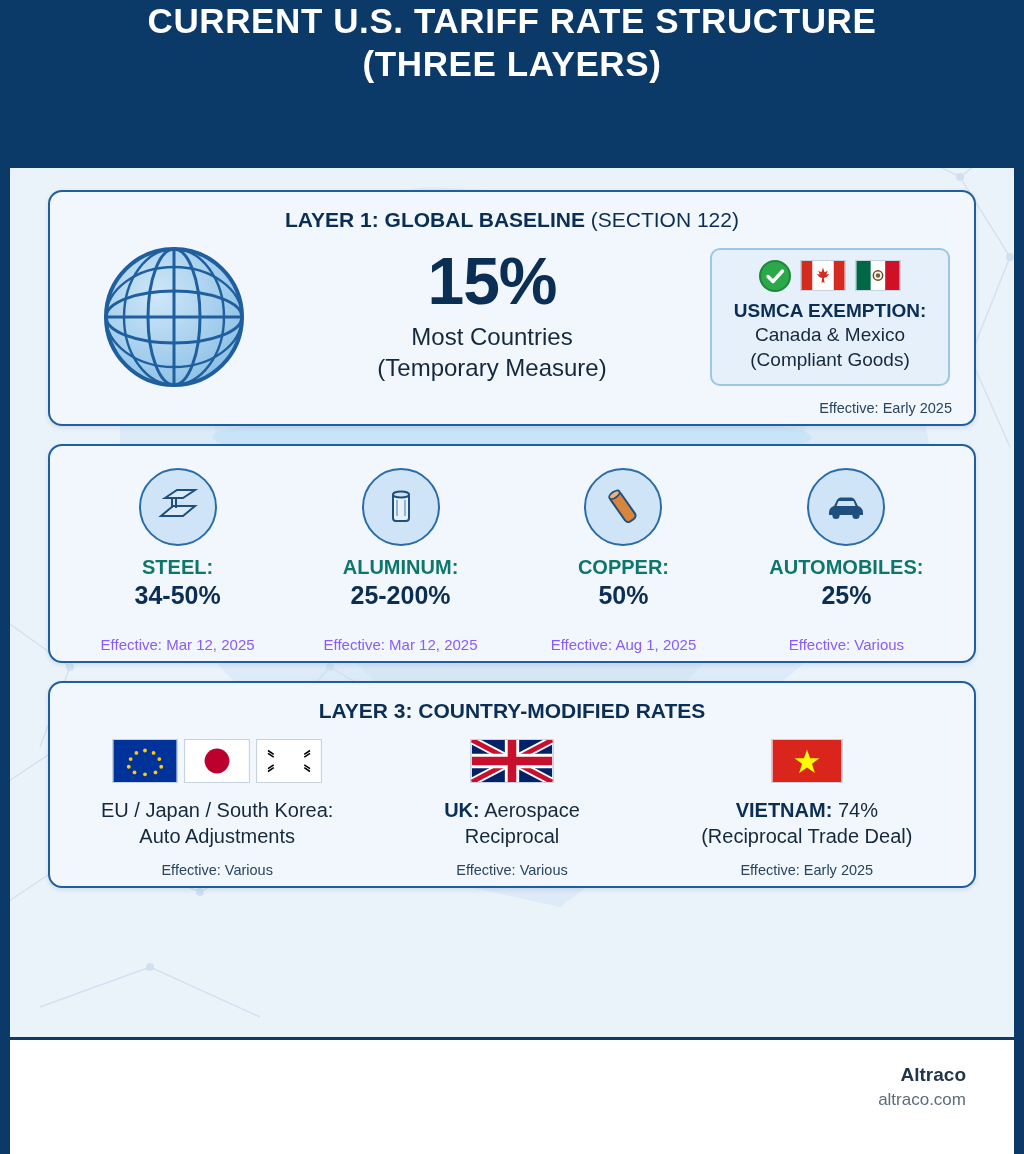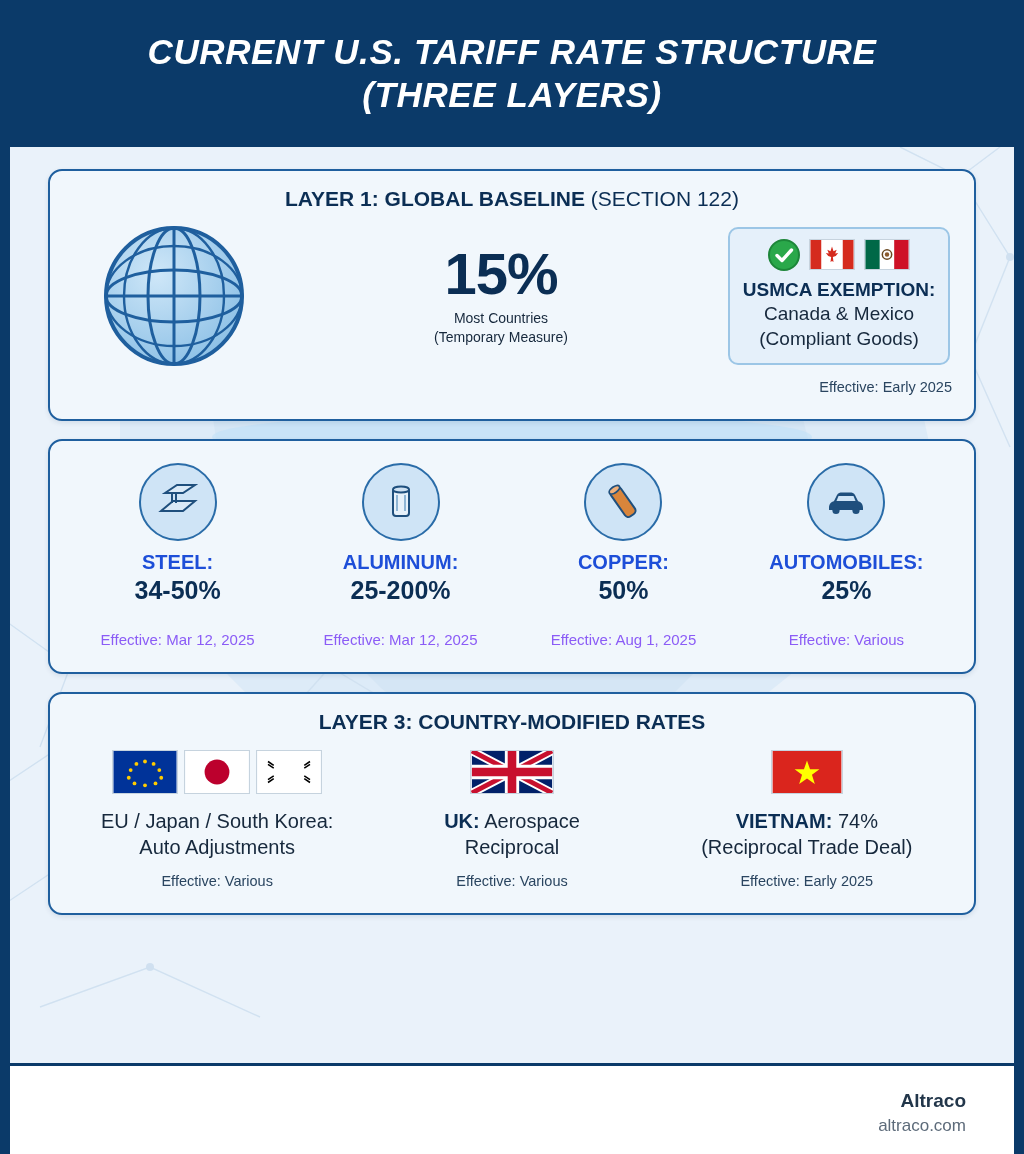--- a/index.html
+++ b/index.html
@@ -22,28 +22,26 @@
     width: 10px;
     background: #0b3a69;
     z-index: 5;
   }
   .side-rail.left { left: 0; }
   .side-rail.right { right: 0; }
 
   
   .header {
     position: relative;
-    height: 147px;
+    height: 168px;
     background: #0b3a69;
     display: flex;
     flex-direction: column;
     align-items: center;
-    justify-content: center;
     z-index: 4;
-    font-style: italic;
   }
   .header .title-line {
     color: #ffffff;
     font-size: 35px;
     font-weight: bold;
     letter-spacing: 0.6px;
     text-align: center;
     line-height: 1.22;
   }
 
@@ -62,21 +60,21 @@
     position: relative;
     z-index: 2;
     padding: 22px 48px 0 48px;
   }
 
   .card {
     background: #f1f7fc;
     border: 2px solid #1f5f9e;
     border-radius: 14px;
     margin-bottom: 18px;
-    padding: 16px 18px 24px 18px;
+    padding: 16px 18px 8px 18px;
     box-shadow: 0 2px 5px rgba(12,50,90,0.10);
   }
   .card-title {
     text-align: center;
     font-size: 21px;
     color: #0b2e54;
     margin-bottom: 6px;
   }
   .card-title b { font-weight: bold; }
   .card-title .light { font-weight: normal; }
@@ -84,34 +82,34 @@
   
   .layer1-row {
     display: flex;
     align-items: center;
     justify-content: space-between;
     padding: 4px 6px 0 6px;
   }
   .globe-wrap { width: 200px; display: flex; justify-content: center; }
   .rate-block { text-align: center; flex: 1; }
   .big-rate {
-    font-size: 58px;
+    font-size: 66px;
     font-weight: bold;
     color: #0b2e54;
     line-height: 0.95;
     letter-spacing: -1px;
   }
   .rate-sub {
-    font-size: 14px;
+    font-size: 24px;
     color: #16283c;
     margin-top: 8px;
     line-height: 1.3;
   }
   .usmca-box {
-    width: 222px;
+    width: 240px;
     border: 2px solid #9cc6e6;
     border-radius: 10px;
     background: #e5f0fa;
     padding: 10px 10px 12px 10px;
     text-align: center;
   }
   .usmca-flags {
     display: flex;
     align-items: center;
     justify-content: center;
@@ -139,41 +137,41 @@
     text-align: center;
   }
   .sector-icon {
     width: 78px; height: 78px;
     border-radius: 50%;
     background: #cfe4f6;
     border: 2px solid #2a6ca8;
     margin: 0 auto 10px auto;
     display: flex; align-items: center; justify-content: center;
   }
-  .sector-name { font-size: 20px; font-weight: bold; color: #1d4ed8; }
+  .sector-name { font-size: 20px; font-weight: bold; color: #0f766e; }
   .sector-rate { font-size: 25px; font-weight: bold; color: #0b2e54; margin-top: 2px; }
   .sector-eff { font-size: 15px; color: #8b5cf6; margin-top: 26px; }
 
   
   .layer3-row {
     display: flex;
     justify-content: space-between;
     padding: 8px 4px 0 4px;
   }
   .country-col { width: 33%; text-align: center; }
   .flag-row { display: flex; justify-content: center; gap: 6px; min-height: 48px; align-items: center; }
   .country-text { font-size: 20px; color: #16283c; margin-top: 12px; line-height: 1.32; }
   .country-text b { font-weight: bold; color: #0b2e54; }
   .country-eff { font-size: 14.5px; color: #2a4560; margin-top: 12px; }
 
   
   .footer {
     position: absolute;
     left: 0; right: 0; bottom: 0;
-    height: 91px;
+    height: 117px;
     background: #ffffff;
     border-top: 3px solid #0b3a69;
     z-index: 4;
   }
   .footer-inner {
     position: absolute;
     right: 58px;
     top: 24px;
     text-align: right;
   }

